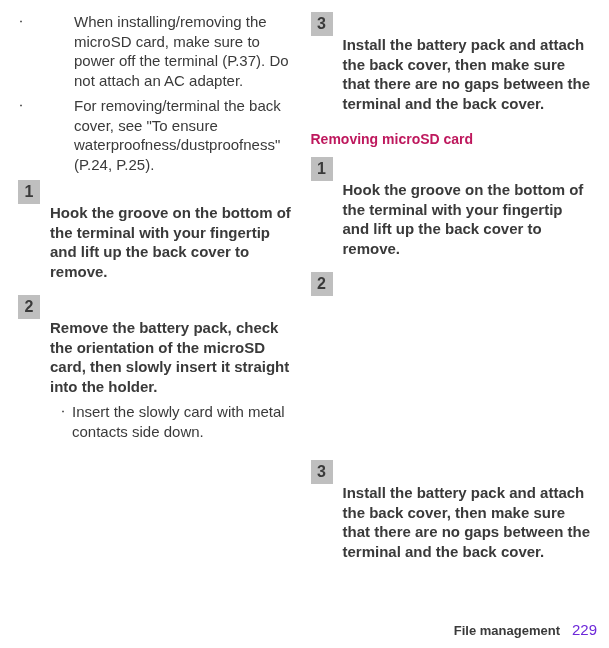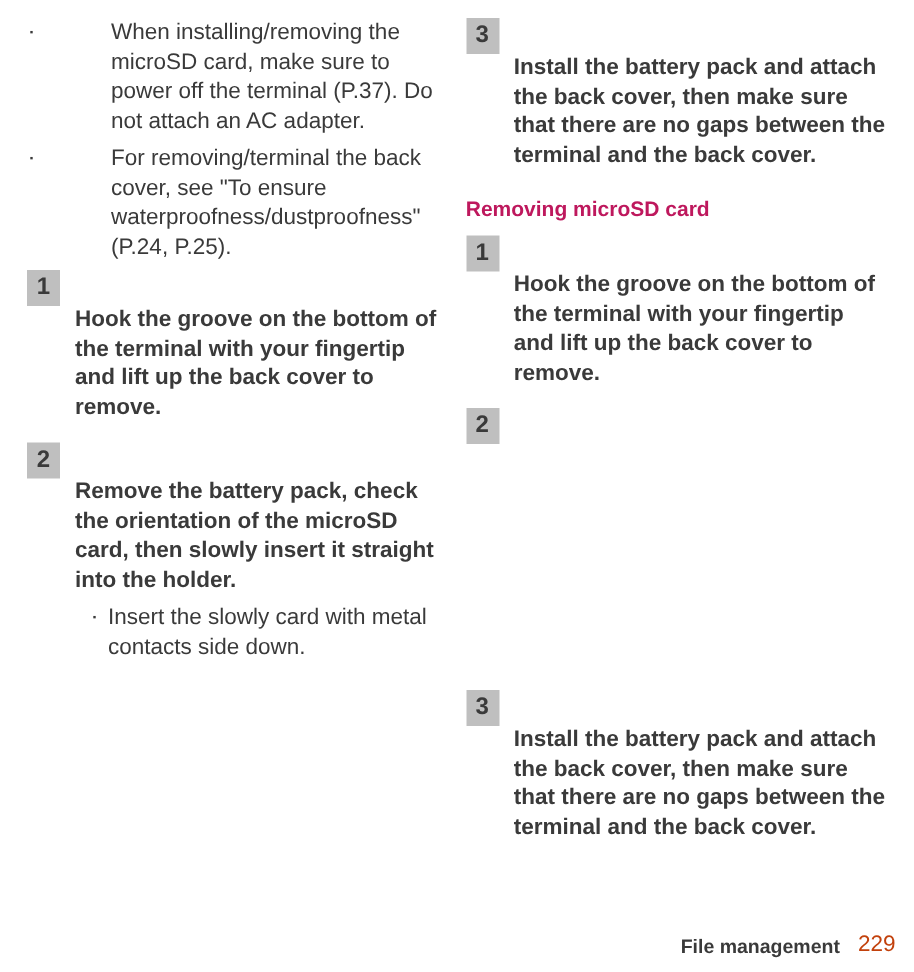--- a/index.html
+++ b/index.html
@@ -87,21 +87,21 @@
     align-items: flex-end;
     gap: 12px;
   }
   .footer-label {
     font-weight: bold;
     color: #3a3a3a;
     font-size: 13px;
   }
   .footer-page {
     font-size: 15px;
-    color: #c2410c;
+    color: #6d28d9;
   }
   .spacer-right-3 {
     height: 150px;
   }
 </style>
 </head>
 <body>
 
 <div class="col">
 

